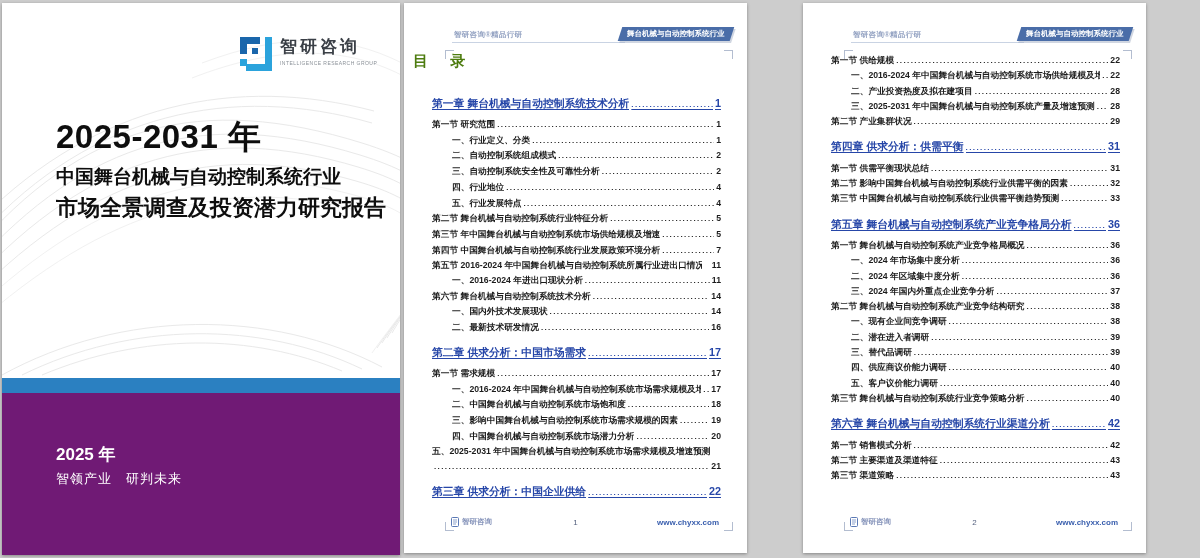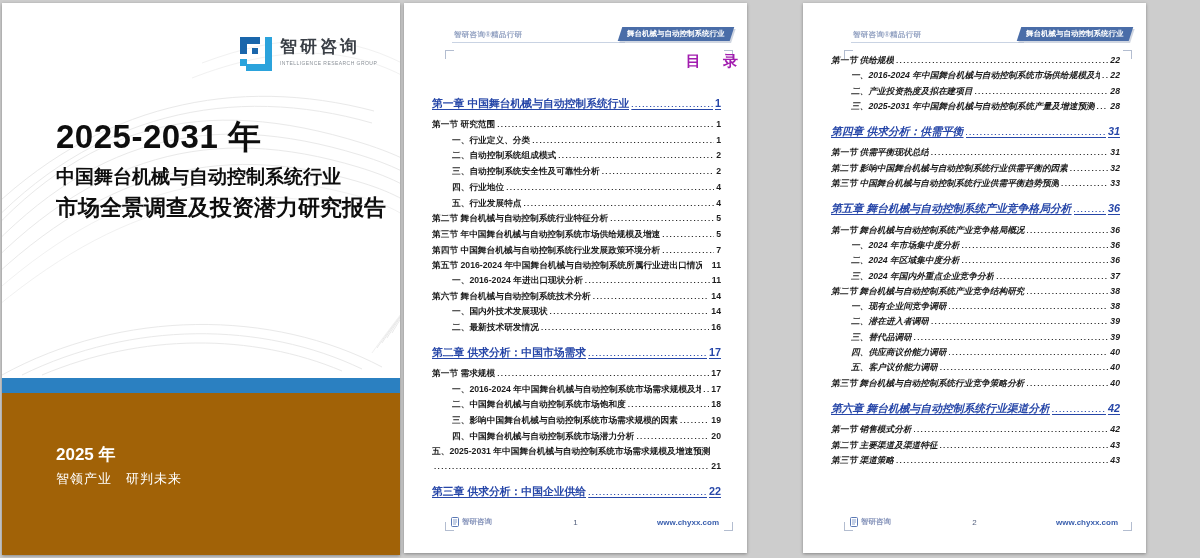--- a/index.html
+++ b/index.html
@@ -13,41 +13,41 @@
 
   
   .cover-waves{position:absolute;left:0;top:0;width:100%;height:100%;}
   .cover-logo{position:absolute;top:34px;left:238px;display:flex;gap:8px;align-items:flex-start;}
   .logo-cn{font-size:17px;font-weight:700;color:#3a3f46;letter-spacing:3px;line-height:20px;}
   .logo-en{font-size:5px;color:#8b9198;letter-spacing:.45px;margin-top:3px;white-space:nowrap;}
   .cover-year{position:absolute;left:54px;top:112px;font-size:33px;font-weight:800;color:#0e0e0e;letter-spacing:.5px;}
   .cover-t1{position:absolute;left:54px;top:161px;font-size:19px;font-weight:800;color:#0e0e0e;white-space:nowrap;}
   .cover-t2{position:absolute;left:54px;top:190px;font-size:22px;font-weight:800;color:#0e0e0e;white-space:nowrap;}
   .stripe{position:absolute;left:0;top:375px;width:100%;height:15px;background:#2b80c1;}
-  .navy{position:absolute;left:0;top:390px;width:100%;height:162px;background:#a16207;}
+  .navy{position:absolute;left:0;top:390px;width:100%;height:162px;background:#701a75;}
   .navy-year{position:absolute;left:54px;top:50px;font-size:17px;font-weight:700;color:#fff;}
   .navy-slogan{position:absolute;left:54px;top:77px;font-size:13px;color:#fff;letter-spacing:1px;}
 
   
   .ph-brand{position:absolute;top:27px;left:50px;font-size:7.5px;color:#93a2c2;font-weight:700;letter-spacing:.3px;}
   .ph-rule{position:absolute;top:39px;left:48px;right:122px;height:1px;background:#c9d3e3;}
   .ph-badge{position:absolute;top:24px;right:16px;height:14px;background:#4a6da8;transform:skewX(-18deg);
             display:flex;align-items:center;padding:0 7px;box-shadow:2px 2px 0 rgba(170,180,200,.55);}
   .ph-badge span{transform:skewX(18deg);color:#fff;font-size:7.5px;font-weight:700;white-space:nowrap;}
   .mk{position:absolute;width:9px;height:9px;border:0 solid #b3bdd0;}
   .mk-tl{left:41px;top:47px;border-left-width:1px;border-top-width:1px;}
   .mk-tr{right:14px;top:47px;border-right-width:1px;border-top-width:1px;}
   .mk-bl{left:41px;bottom:22px;border-left-width:1px;border-bottom-width:1px;}
   .mk-br{right:14px;bottom:22px;border-right-width:1px;border-bottom-width:1px;}
 
-  .toc-title{position:absolute;top:49px;left:0;width:100%;text-align:right;font-size:15px;font-weight:800;
-             letter-spacing:9px;text-indent:9px;color:#a21caf;}
+  .toc-title{position:absolute;top:49px;left:0;width:100%;text-align:left;font-size:15px;font-weight:800;
+             letter-spacing:9px;text-indent:9px;color:#4d7c0f;}
   .toc{position:absolute;left:28px;right:26px;display:flex;flex-direction:column;}
   .p1 .toc{top:84px;}
-  .p2 .toc{top:50px;font-style:italic;}
+  .p2 .toc{top:50px;}
   .toc-row{display:flex;align-items:baseline;font-weight:700;color:#1c1c1c;line-height:14.7px;min-height:14px;}
   .p2 .toc-row{line-height:15.3px;}
   .lbl{white-space:nowrap;overflow:hidden;}
   .dots{flex:1;overflow:hidden;white-space:nowrap;margin:0 2px;min-width:6px;}
   .dots::after{content:"......................................................................................................................................................................";
                font-size:8px;letter-spacing:1.4px;}
   .pg{text-align:right;white-space:nowrap;}
   .t-chapter{color:#2646a8;font-size:10.8px;line-height:17px;margin-top:8px;margin-bottom:4px;
              text-decoration:underline;text-underline-offset:2px;}
   .p2 .t-chapter{margin-top:10px;margin-bottom:5px;}
@@ -124,21 +124,21 @@
     <div class="mk mk-tl"></div>
     <div class="mk mk-tr"></div>
     <div class="mk mk-bl"></div>
     <div class="mk mk-br"></div>
 
     <div class="toc-title">目 录</div>
 
     <div class="toc">
 
     <div class="toc-row t-chapter">
-          <span class="lbl">第一章 中国舞台机械与自动控制系统行业</span>
+          <span class="lbl">第一章 舞台机械与自动控制系统技术分析</span>
           <span class="dots"></span>
           <span class="pg">1</span>
         </div>
         <div class="toc-row t-section">
           <span class="lbl">第一节 研究范围</span>
           <span class="dots"></span>
           <span class="pg">1</span>
         </div>
         <div class="toc-row t-sub">
           <span class="lbl">一、行业定义、分类</span>
@@ -290,20 +290,25 @@
         <div class="toc-row t-sub">
           <span class="lbl">二、产业投资热度及拟在建项目</span>
           <span class="dots"></span>
           <span class="pg">28</span>
         </div>
         <div class="toc-row t-sub">
           <span class="lbl">三、2025-2031 年中国舞台机械与自动控制系统产量及增速预测</span>
           <span class="dots"></span>
           <span class="pg">28</span>
         </div>
+        <div class="toc-row t-section">
+          <span class="lbl">第二节 产业集群状况</span>
+          <span class="dots"></span>
+          <span class="pg">29</span>
+        </div>
         <div class="toc-row t-chapter">
           <span class="lbl">第四章 供求分析：供需平衡</span>
           <span class="dots"></span>
           <span class="pg">31</span>
         </div>
         <div class="toc-row t-section">
           <span class="lbl">第一节 供需平衡现状总结</span>
           <span class="dots"></span>
           <span class="pg">31</span>
         </div>

